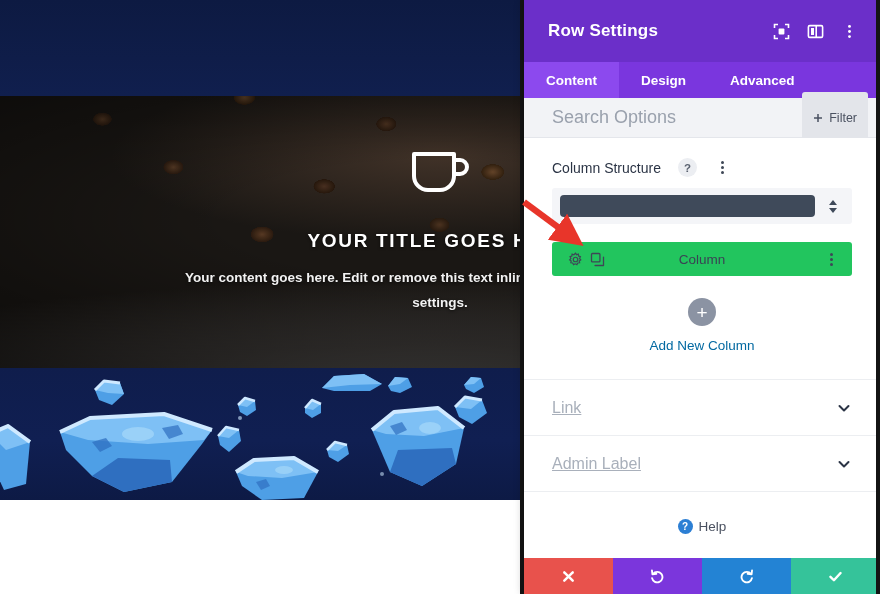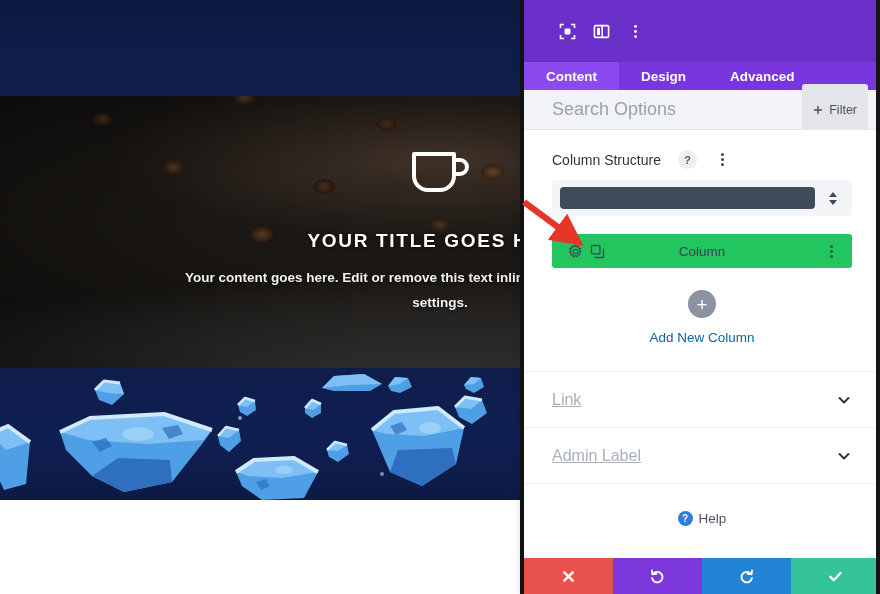--- a/index.html
+++ b/index.html
@@ -79,21 +79,21 @@
                   background: #141414; }
 
   
   .p-header { height: 62px; background: #6b2fc9; display: flex; align-items: center;
               padding: 0 16px 0 24px; flex: 0 0 auto; }
   .p-title { color: #ffffff; font-size: 17px; font-weight: 700; flex: 1; letter-spacing: .2px; }
   .hdr-ico { width: 30px; height: 30px; display: flex; align-items: center; justify-content: center;
              color: #ffffff; cursor: pointer; margin-left: 4px; }
 
   
-  .p-tabs { display: flex; height: 28px; background: #7a36de; flex: 0 0 auto; }
+  .p-tabs { display: flex; height: 36px; background: #7a36de; flex: 0 0 auto; }
   .p-tab { display: flex; align-items: center; justify-content: center;
            color: #ffffff; font-size: 13.5px; font-weight: 700; cursor: pointer;
            padding: 0 22px; }
   .p-tab.active { background: #8c49ee; }
 
   
   .p-search { height: 40px; background: #f2f3f6; border-bottom: 1px solid #e4e6eb;
               display: flex; align-items: center; padding: 0 12px 0 28px; flex: 0 0 auto; }
   .p-search-input { flex: 1; border: 0; background: transparent; outline: none;
                     font-family: inherit; font-size: 18px; color: #6b7280; }
@@ -303,20 +303,21 @@
       <div class="ice" style="left:238px; top:48px; width:4px; height:4px; border-radius:50%; background:#cfe9ff; opacity:.6;"></div>
       <div class="ice" style="left:380px; top:104px; width:4px; height:4px; border-radius:50%; background:#cfe9ff; opacity:.55;"></div>
     </div>
   </div>
 
   <div class="panel-edge-l"></div>
 
   <div class="panel">
 
     <div class="p-header">
+      <div class="p-title">Row Settings</div>
 
       <div class="hdr-ico">
         <svg width="17" height="17" viewBox="0 0 17 17" fill="none" stroke="currentColor" stroke-width="1.6">
           <path d="M1.5 5 V1.5 H5 M12 1.5 H15.5 V5 M15.5 12 V15.5 H12 M5 15.5 H1.5 V12"></path>
           <rect x="5.6" y="5.6" width="5.8" height="5.8" rx="1" fill="currentColor" stroke="none"></rect>
         </svg>
       </div>
 
       <div class="hdr-ico">
         <svg width="17" height="17" viewBox="0 0 17 17" fill="none" stroke="currentColor" stroke-width="1.6">

